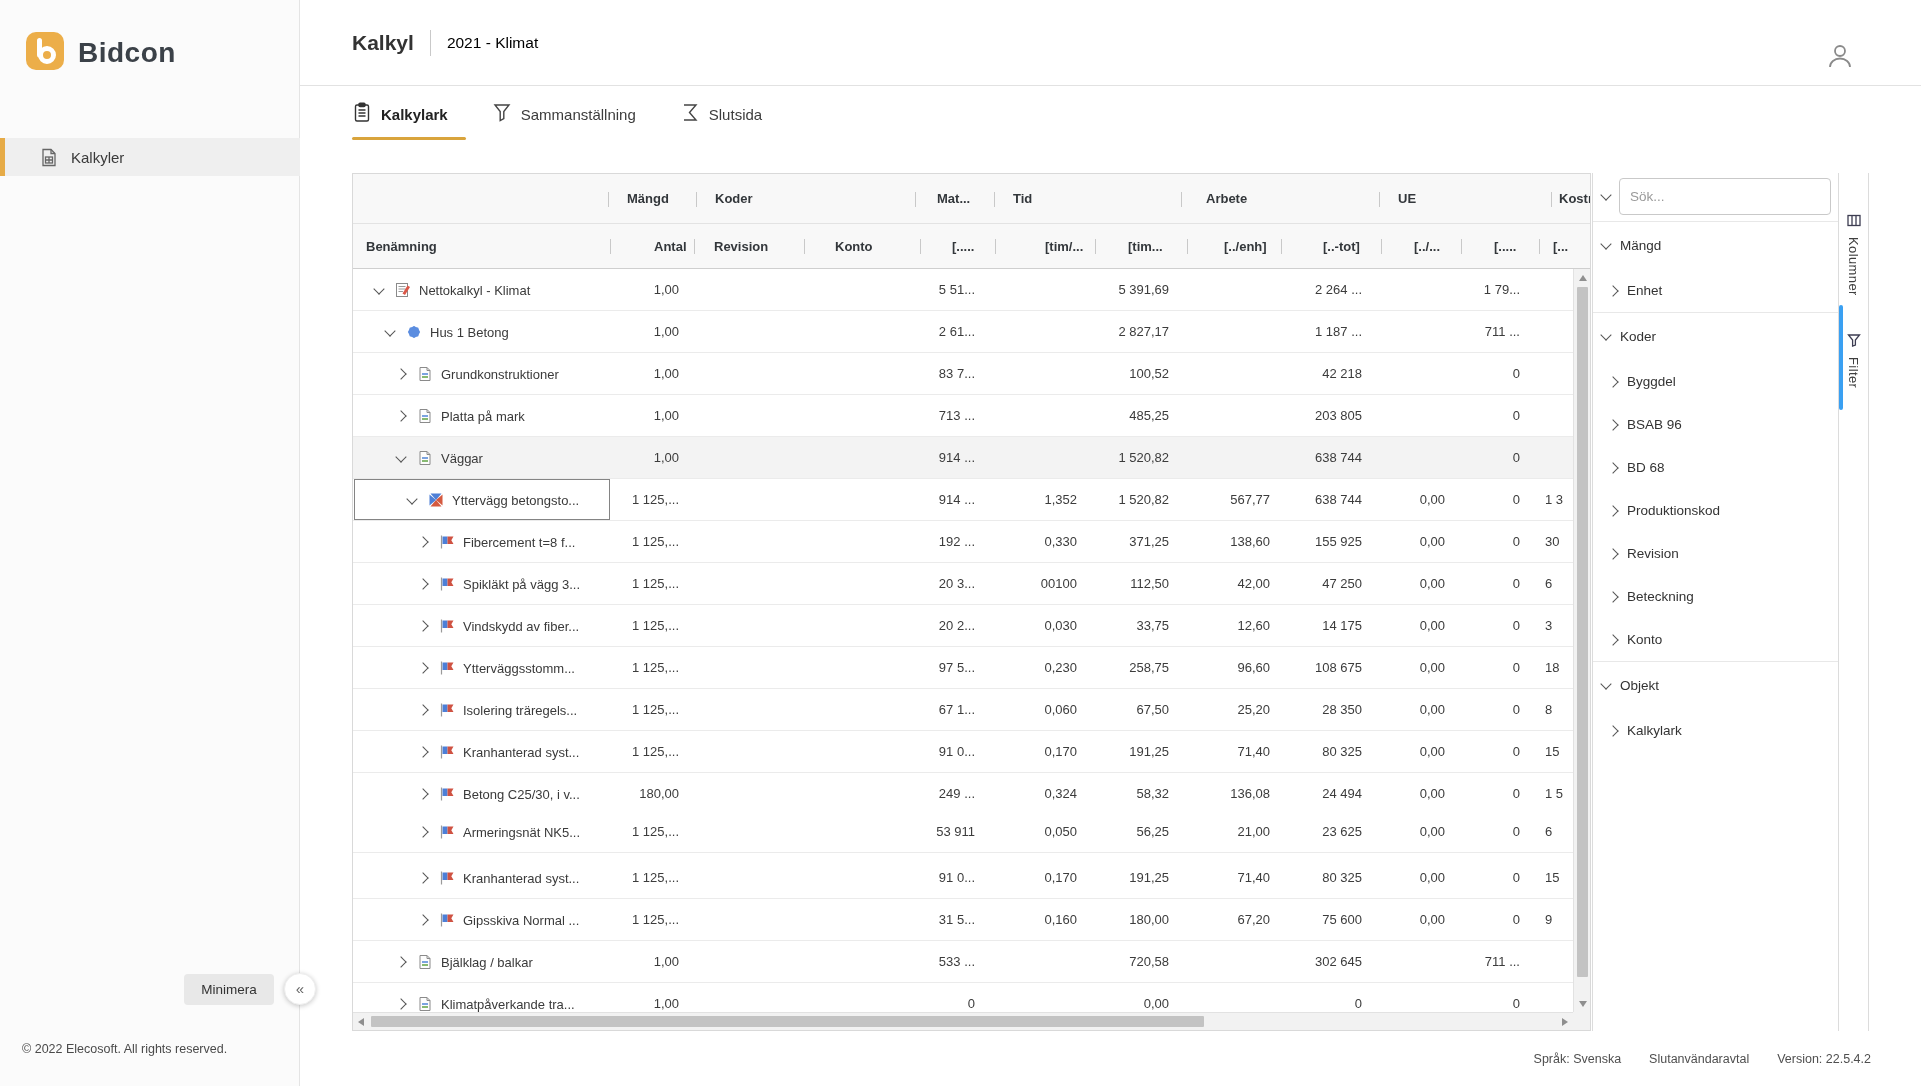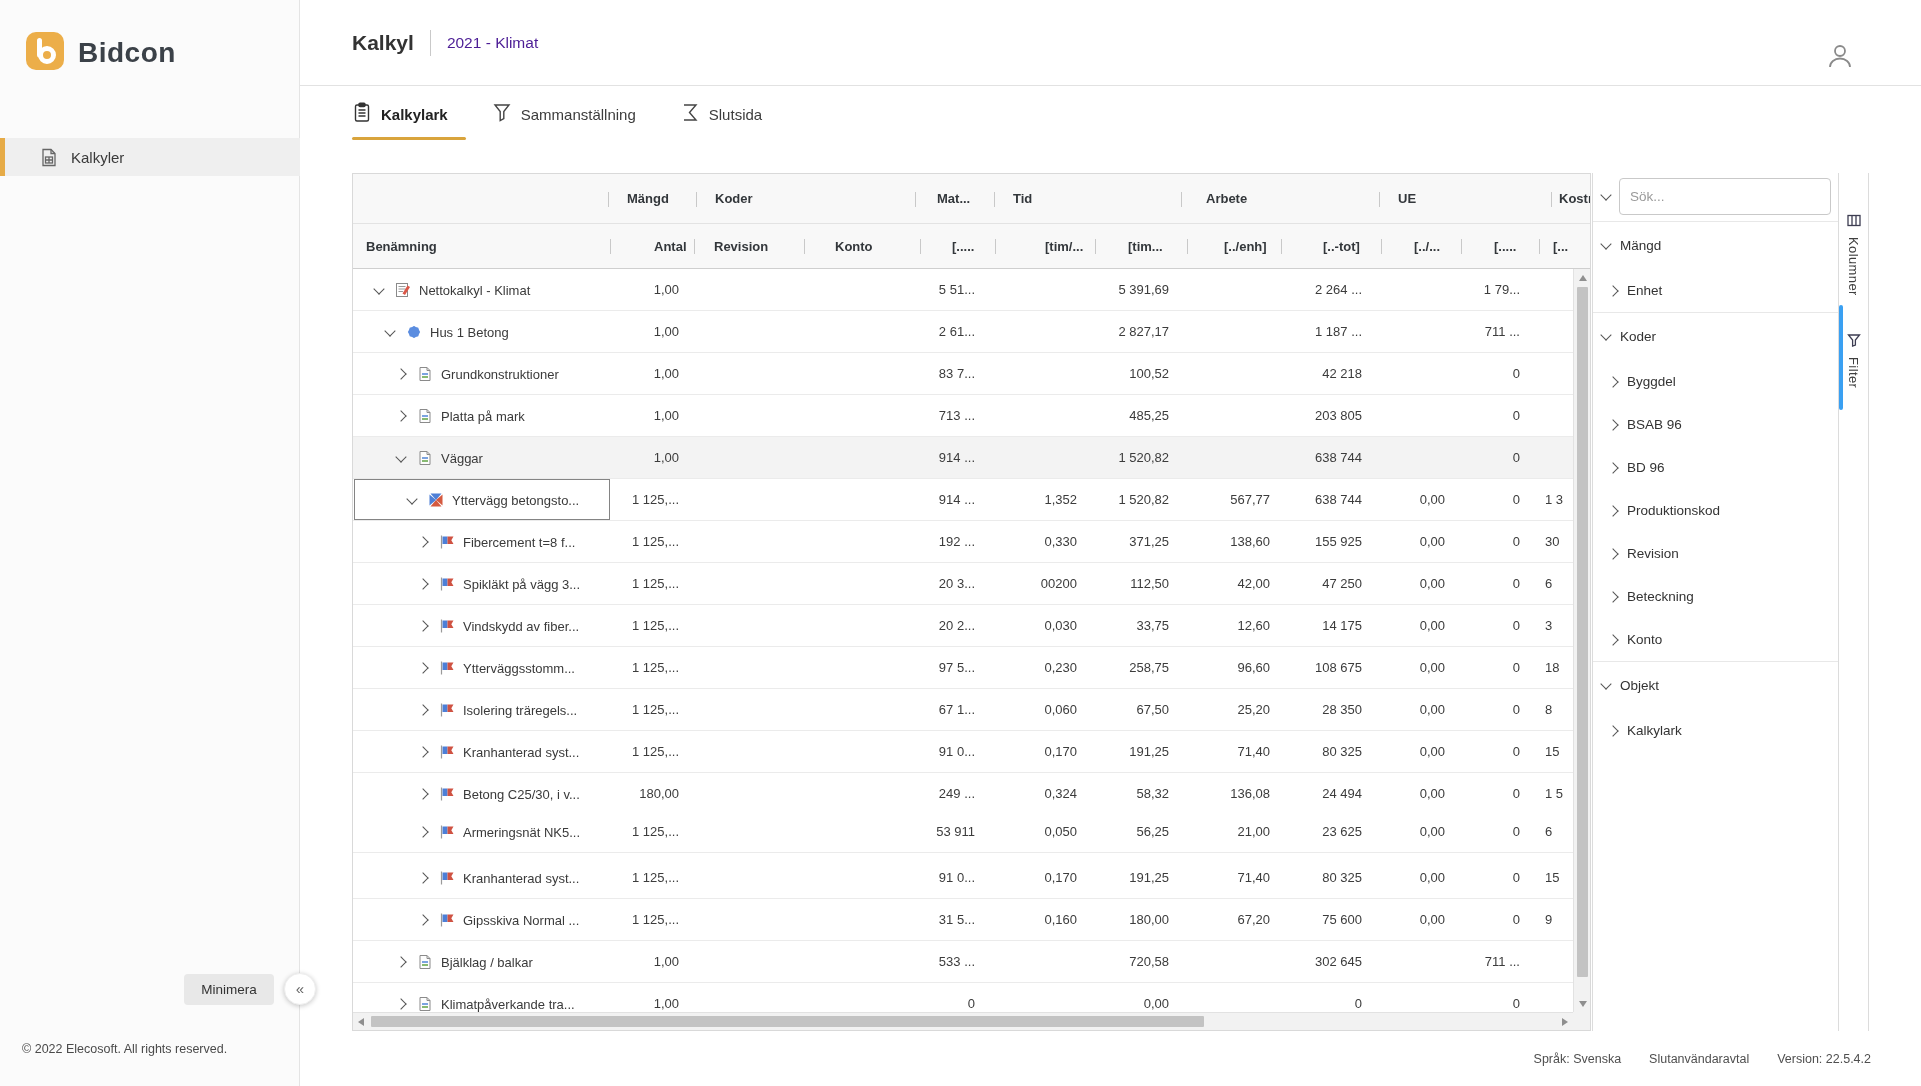--- a/index.html
+++ b/index.html
@@ -25,21 +25,21 @@
     box-shadow:0 1px 5px rgba(0,0,0,.22); font-size:15px; color:#666;
     cursor:pointer; z-index:5; line-height:30px; text-align:center; font-family:inherit; }
   .copyright { position:absolute; left:22px; top:1042px; font-size:12.5px; color:#4a4a4a; }
 
   
   .topbar { position:absolute; left:300px; top:0; width:1621px; height:86px;
     background:#fff; border-bottom:1px solid #e2e2e2; }
   .title-wrap { position:absolute; left:52px; top:0; height:86px; display:flex; align-items:center; }
   .page-title { font-size:21px; font-weight:bold; color:#333; }
   .title-div { width:1px; height:26px; background:#c9c9c9; margin:0 16px; }
-  .page-subtitle { font-size:15.5px; color:#4c1d95; }
+  .page-subtitle { font-size:15.5px; color:#000000; }
   .user-btn { position:absolute; left:1523px; top:40px; width:34px; height:34px;
     background:none; border:none; cursor:pointer; }
 
   
   .tabs { position:absolute; left:352px; top:86px; height:87px; display:flex; gap:44px; }
   .tab { position:relative; height:56px; display:flex; align-items:center; gap:9px; cursor:pointer; }
   .tab-label { font-size:15px; color:#3c3c3c; }
   .tab.active .tab-label { color:#222; font-weight:bold; }
   .tab.active::after { content:""; position:absolute; left:0; right:-18px; top:51px;
     height:3px; background:#d9a43c; border-radius:2px; }
@@ -392,21 +392,21 @@
               <svg width="16" height="16" viewBox="0 0 16 16">
                 <path d="M2.5 1.5 V14.5" stroke="#9a9a9a" stroke-width="1.2"></path>
                 <rect x="3.5" y="2.5" width="5" height="7.5" fill="#4d7fd6"></rect>
                 <path d="M8.5 2.5 H14.5 L12.3 6.25 L14.5 10 H8.5 Z" fill="#cf5242"></path>
               </svg>
             </span>
       <span class="row-name">Spikläkt på vägg 3...</span>
     </span>
           <span class="num" style="right:894px">1 125,...</span>
           <span class="num" style="right:598px">20 3...</span>
-          <span class="num" style="right:496px">00200</span>
+          <span class="num" style="right:496px">00100</span>
           <span class="num" style="right:404px">112,50</span>
           <span class="num" style="right:303px">42,00</span>
           <span class="num" style="right:211px">47 250</span>
           <span class="num" style="right:128px">0,00</span>
           <span class="num" style="right:53px">0</span>
           <span class="kostn-clip">6</span>
         </div>
         <div class="row" style="top: 336px;">
           <span class="namecell">
       <span class="chev right" style="margin-left:66px"></span>
@@ -665,21 +665,21 @@
         <div class="fchild">
          <span class="chev right"></span>
          <span class="flabel">Byggdel</span>
        </div>
         <div class="fchild">
          <span class="chev right"></span>
          <span class="flabel">BSAB 96</span>
        </div>
         <div class="fchild">
          <span class="chev right"></span>
-         <span class="flabel">BD 96</span>
+         <span class="flabel">BD 68</span>
        </div>
         <div class="fchild">
          <span class="chev right"></span>
          <span class="flabel">Produktionskod</span>
        </div>
         <div class="fchild">
          <span class="chev right"></span>
          <span class="flabel">Revision</span>
        </div>
         <div class="fchild">

